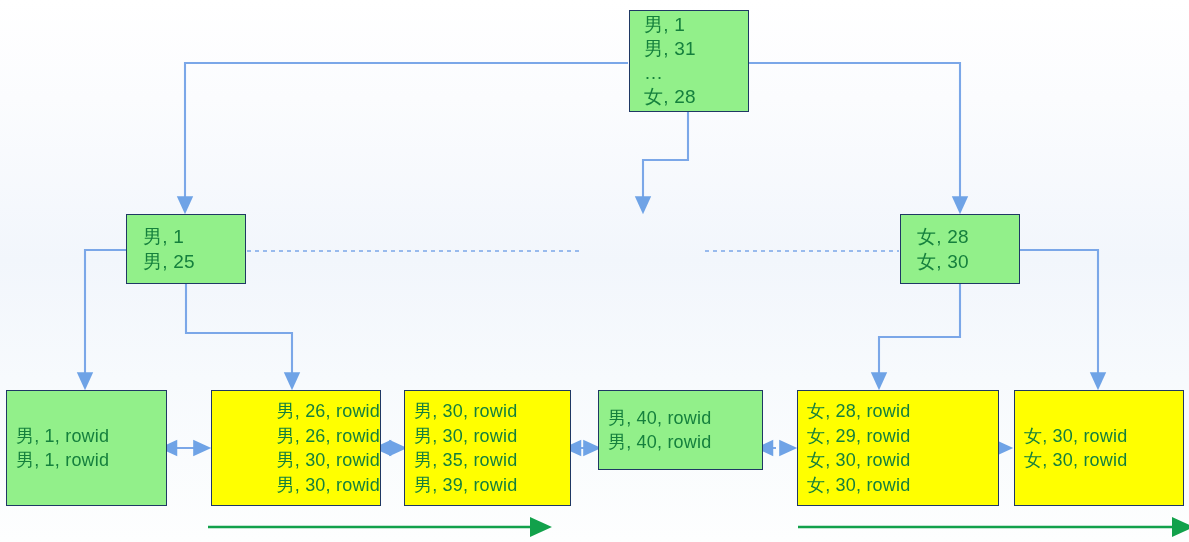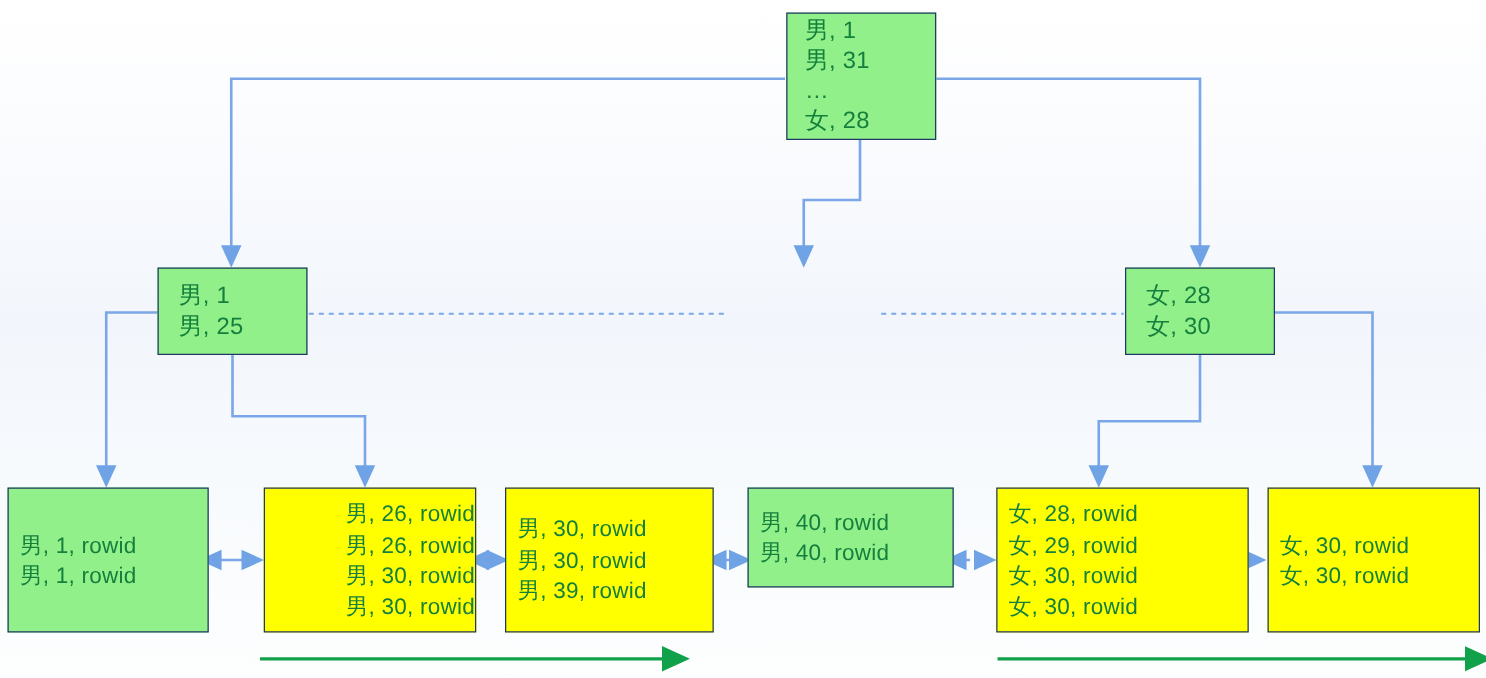--- a/index.html
+++ b/index.html
@@ -137,20 +137,21 @@
   <div class="node leaf yellow" style="left:211px; top:390px; width:170px; height:116px;text-align:right;">
     <span class="row">男, 26, rowid</span>
     <span class="row">男, 26, rowid</span>
     <span class="row">男, 30, rowid</span>
     <span class="row">男, 30, rowid</span>
   </div>
 
   <div class="node leaf yellow" style="left:404px; top:390px; width:167px; height:116px;">
     <span class="row">男, 30, rowid</span>
     <span class="row">男, 30, rowid</span>
+    <span class="row">男, 35, rowid</span>
     <span class="row">男, 39, rowid</span>
   </div>
 
   <div class="node leaf green" style="left:598px; top:390px; width:165px; height:80px;">
     <span class="row">男, 40, rowid</span>
     <span class="row">男, 40, rowid</span>
   </div>
 
   <div class="node leaf yellow" style="left:797px; top:390px; width:202px; height:116px;">
     <span class="row">女, 28, rowid</span>

